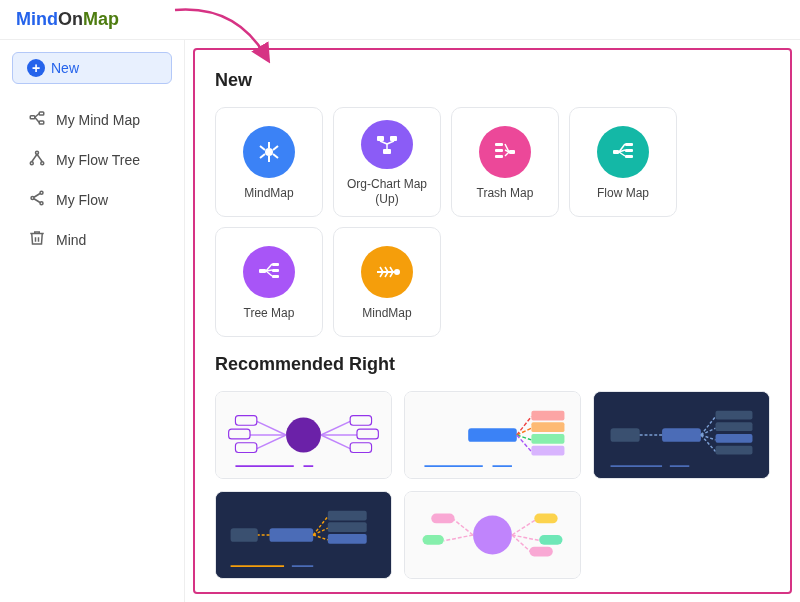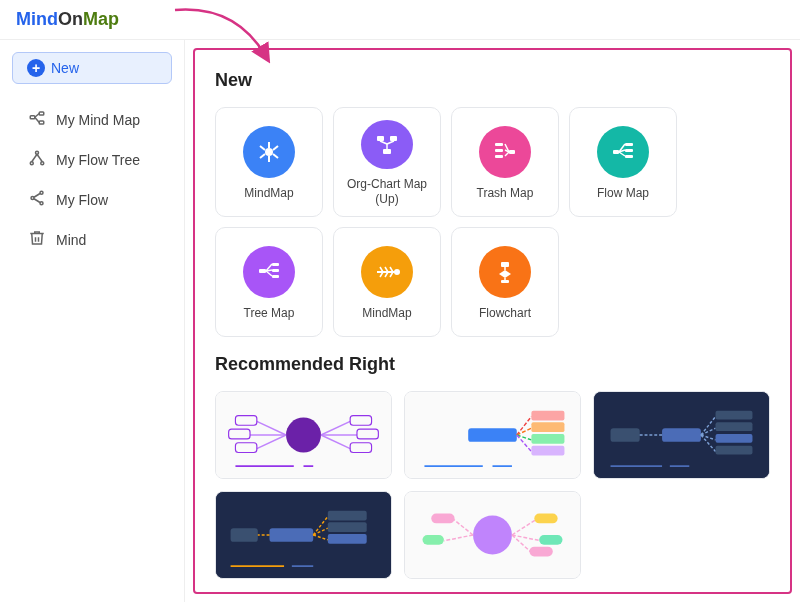--- a/index.html
+++ b/index.html
@@ -364,32 +364,20 @@
             <line x1="15" y1="14" x2="12" y2="9" stroke="white" stroke-width="1.5"></line>
             <line x1="15" y1="14" x2="12" y2="19" stroke="white" stroke-width="1.5"></line>
             <line x1="20" y1="14" x2="17" y2="9" stroke="white" stroke-width="1.5"></line>
             <line x1="20" y1="14" x2="17" y2="19" stroke="white" stroke-width="1.5"></line>
             <circle cx="24" cy="14" r="3" fill="white"></circle>
           </svg>
         </div>
         <span class="template-label">MindMap</span>
       </div>
 
-      <div class="template-card">
-        <div class="template-icon-circle ic-coral">
-          <svg viewBox="0 0 28 28" fill="white">
-            <rect x="10" y="4" width="8" height="5" rx="1" fill="white"></rect>
-            <polygon points="14,12 8,16 14,20 20,16" fill="white"></polygon>
-            <rect x="10" y="22" width="8" height="3" rx="1" fill="white"></rect>
-            <line x1="14" y1="9" x2="14" y2="12" stroke="white" stroke-width="1.5"></line>
-            <line x1="14" y1="20" x2="14" y2="22" stroke="white" stroke-width="1.5"></line>
-          </svg>
-        </div>
-        <span class="template-label">Flowchart</span>
-      </div>
 
     </div>
 
     <div class="section-title">Recommended Right</div>
 
     <div class="theme-grid">
 
       <div class="theme-card">
         <svg class="theme-diagram" viewBox="0 0 180 88" xmlns="http://www.w3.org/2000/svg">
           <rect width="180" height="88" fill="#fafafa"></rect>

